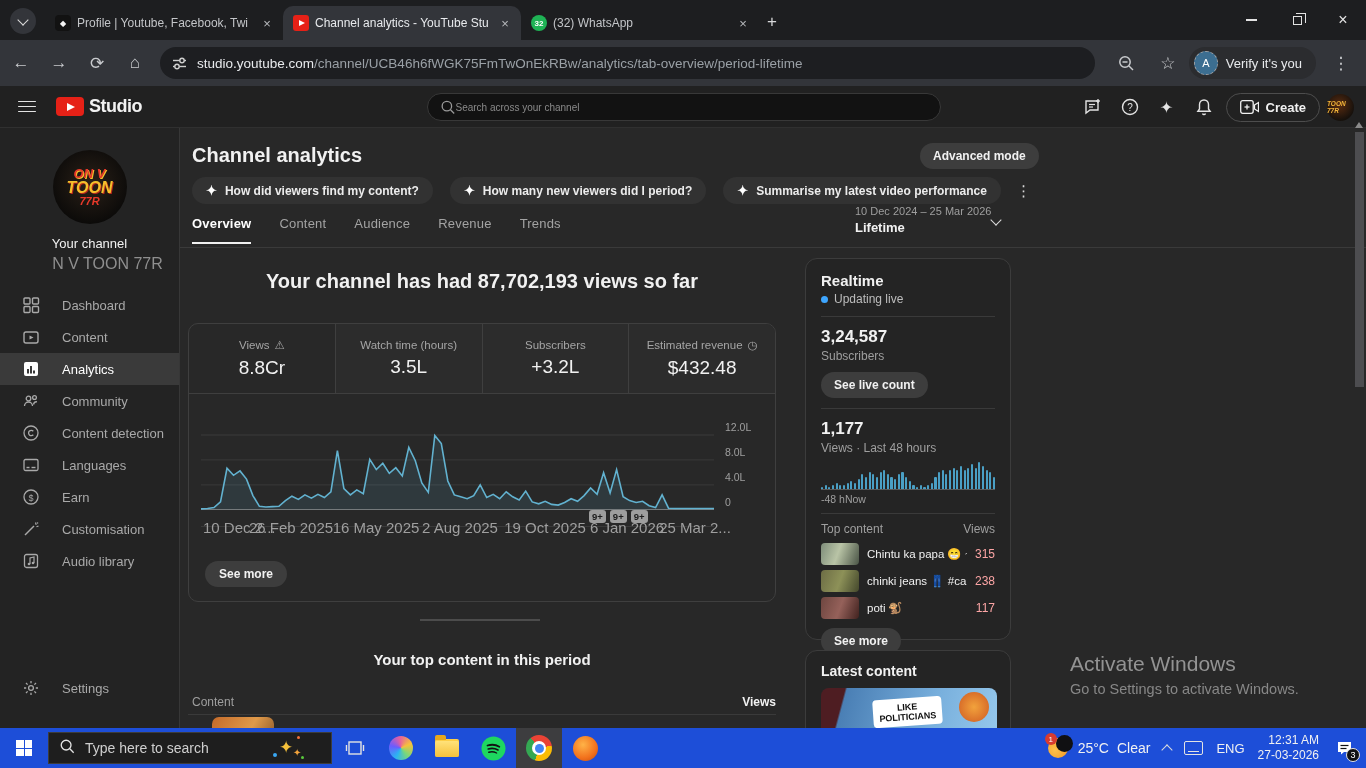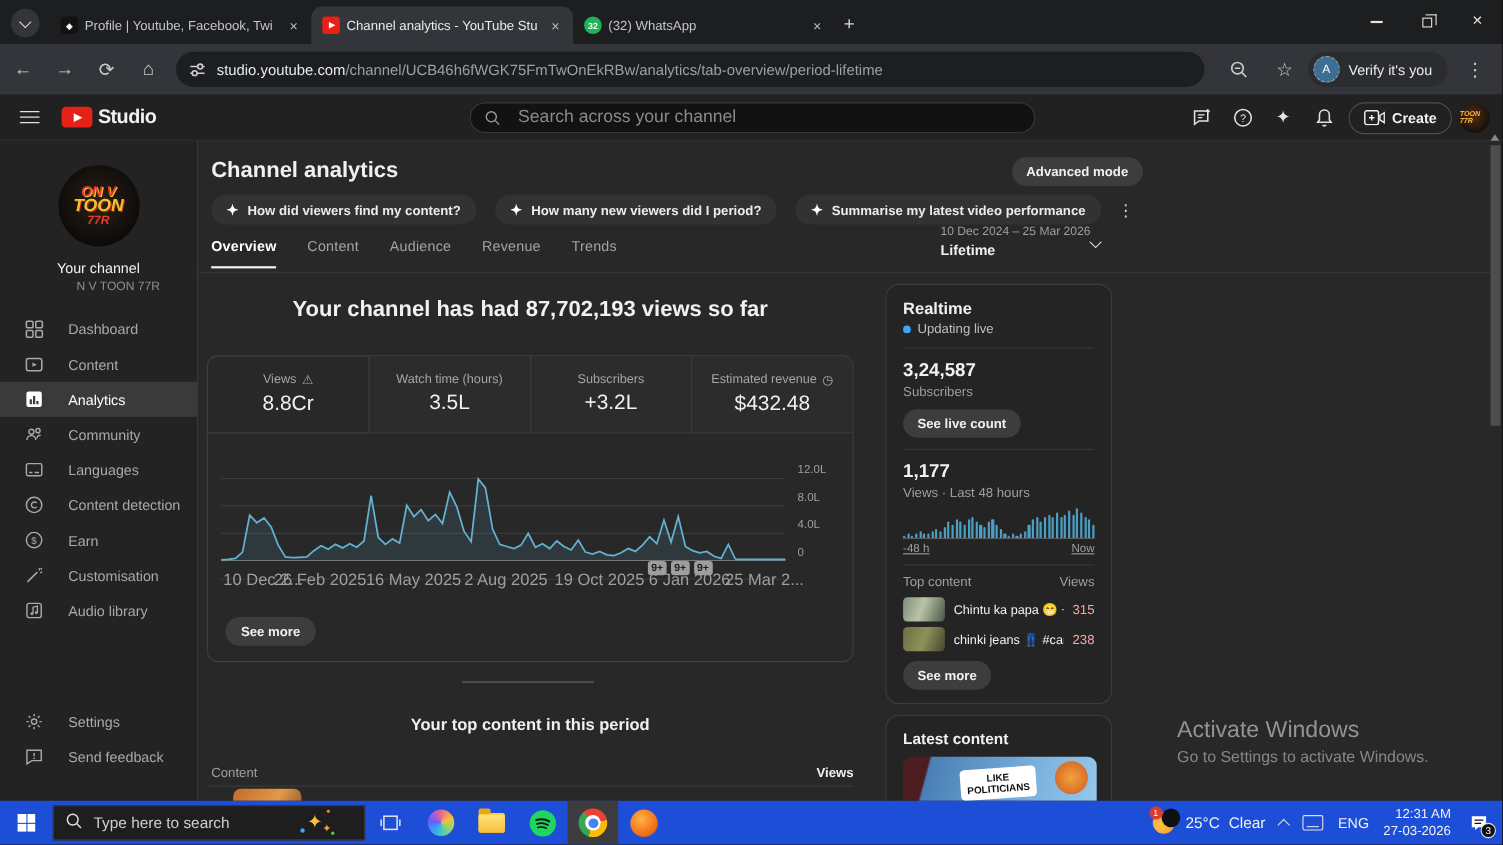--- a/index.html
+++ b/index.html
@@ -55,22 +55,22 @@
   .hamburger { width:18px; height:12px; display:flex; flex-direction:column; justify-content:space-between;
                margin:0 20px 0 18px; }
   .hamburger span { height:1.8px; background:#e3e3e3; border-radius:1px; }
   .yt-logo { width:28px; height:19px; background:#e62117; border-radius:4px; display:flex; align-items:center;
              justify-content:center; margin-right:5px; }
   .yt-logo::after { content:''; width:0; height:0; border-left:8px solid #fff;
                     border-top:4.5px solid transparent; border-bottom:4.5px solid transparent; margin-left:1px; }
   .brand { font-size:18px; font-weight:bold; letter-spacing:-0.5px; color:#f1f1f1; }
   .studio-search { position:absolute; left:427px; top:7px; width:514px; height:28px; background:#121212;
                    border:1px solid #383838; border-radius:16px; display:flex; align-items:center; padding:0 12px; }
-  .studio-search input { background:transparent; border:none; outline:none; color:#e3e3e3; font-size:16px;
-                         font-family:"Liberation Sans",sans-serif; width:100%; margin-left:16px; }
+  .studio-search input { background:transparent; border:none; outline:none; color:#e3e3e3; font-size:10px;
+                         font-family:"Liberation Sans",sans-serif; width:100%; margin-left:0; }
   .studio-search input::placeholder { color:#8a8a8a; }
   .header-right { position:absolute; right:12px; top:0; height:42px; display:flex; align-items:center; gap:7px; }
   .hicon { width:30px; height:30px; display:flex; align-items:center; justify-content:center; color:#e3e3e3; }
   .create-btn { height:29px; border:1px solid #4d4d4d; border-radius:16px; display:flex; align-items:center;
                 gap:7px; padding:0 13px; font-size:13px; font-weight:bold; color:#f1f1f1; }
   .header-avatar { width:27px; height:27px; border-radius:50%;
                    background:radial-gradient(circle at 45% 40%, #5a2c10 0%, #17110c 70%);
                    display:flex; align-items:center; justify-content:center; font-size:6.5px; font-weight:bold;
                    color:#f4b63a; font-style:italic; }
 
@@ -79,21 +79,21 @@
              border-right:1px solid #373737; display:flex; flex-direction:column; }
   .channel-block { text-align:center; padding-top:22px; }
   .channel-avatar { width:74px; height:74px; border-radius:50%; margin:0 auto;
                     background:radial-gradient(circle at 50% 45%, #2b2118 0%, #0b0a09 75%);
                     display:flex; flex-direction:column; align-items:center; justify-content:center;
                     font-style:italic; font-weight:bold; line-height:1; }
   .av1 { font-size:13px; color:#e8392a; text-shadow:1px 1px 0 #f4c02c; }
   .av2 { font-size:16px; color:#f4c02c; text-shadow:1px 1px 0 #b8271b; }
   .av3 { font-size:11px; color:#e8392a; }
   .channel-title { font-size:13px; color:#f1f1f1; margin-top:12px; }
-  .channel-name { font-size:11px; color:#8f8f8f; margin-top:4px;padding-left:36px; }
+  .channel-name { font-size:16px; color:#8f8f8f; margin-top:4px;padding-left:36px; }
   .side-menu { margin-top:16px; }
   .side-item { height:32px; display:flex; align-items:center; gap:22px; padding-left:22px;
                color:#a9a9a9; font-size:13px; }
   .side-item.active { background:#3a3a3a; color:#fff; }
   .side-item svg { flex:none; }
   .side-footer { margin-top:auto; padding-bottom:24px; }
 
   
   .main { position:absolute; left:180px; top:128px; width:1186px; height:600px; overflow:hidden; }
   .page-title { position:absolute; left:12px; top:16px; font-size:20px; font-weight:bold; color:#f1f1f1; }
@@ -155,21 +155,21 @@
   .rt-status { display:flex; align-items:center; gap:6px; margin-top:3px; font-size:12px; color:#bdbdbd; }
   .rt-dot { width:7px; height:7px; border-radius:50%; background:#3ea6ff; }
   .rt-hr { height:1px; background:#3a3a3a; margin:10px 0; }
   .rt-num { font-size:17px; font-weight:bold; color:#f1f1f1; }
   .rt-sub { font-size:12px; color:#9f9f9f; margin-top:2px; }
   .rt-btn { display:inline-flex; align-items:center; height:26px; background:#3d3d3d; border-radius:15px;
             padding:0 13px; font-size:12px; font-weight:bold; color:#f1f1f1; margin-top:9px; }
   .rt-bars { display:flex; align-items:flex-end; gap:1.5px; height:28px; margin-top:7px;
              border-bottom:1px solid #5a5a5a; }
   .rt-bar { flex:1; border-radius:1px 1px 0 0; }
-  .rt-axis { display:flex; justify-content:space-between; font-size:10.5px; color:#9f9f9f; margin-top:3px;text-decoration:underline; }
+  .rt-axis { display:flex; justify-content:flex-start; font-size:10.5px; color:#9f9f9f; margin-top:3px; }
   .rt-tc-head { display:flex; justify-content:space-between; font-size:12px; color:#9f9f9f; margin-bottom:4px; }
   .rt-row { display:flex; align-items:center; gap:8px; height:27px; }
   .rt-thumb { width:38px; height:22px; border-radius:4px; flex:none; }
   .thumb-1 { background:linear-gradient(110deg,#7e8d7a 0%,#b9c4a6 45%,#4a5446 100%); }
   .thumb-2 { background:linear-gradient(110deg,#6d6d45 0%,#8d9158 50%,#44482c 100%); }
   .thumb-3 { background:linear-gradient(110deg,#6e4640 0%,#95615a 50%,#41221f 100%); }
   .rt-row-title { flex:1; font-size:11.5px; color:#f1f1f1; white-space:nowrap; overflow:hidden; }
   .rt-row-views { font-size:12px; color:#fca5a5; }
 
   .latest-card { position:absolute; left:625px; top:522px; width:206px; height:210px; background:#242424;
@@ -410,32 +410,32 @@
         <svg width="18" height="18" viewBox="0 0 18 18">
             <circle cx="6.5" cy="6.5" r="2.3" fill="none" stroke="currentColor" stroke-width="1.3"></circle>
             <circle cx="12.5" cy="5.5" r="1.9" fill="none" stroke="currentColor" stroke-width="1.3"></circle>
             <path d="M2.5 14c0-2.3 1.8-4 4-4s4 1.7 4 4" fill="none" stroke="currentColor" stroke-width="1.3"></path>
             <path d="M11.5 12.5c.4-1.8 1.8-3 3.5-2.7" fill="none" stroke="currentColor" stroke-width="1.3"></path>
           </svg>
         <span>Community</span>
       </div>
       <div class="side-item">
         <svg width="18" height="18" viewBox="0 0 18 18">
+            <circle cx="9" cy="9" r="7" fill="none" stroke="currentColor" stroke-width="1.3"></circle>
+            <path d="M11.3 7.2a2.7 2.7 0 1 0 0 3.6" fill="none" stroke="currentColor" stroke-width="1.3"></path>
+          </svg>
+        <span>Content detection</span>
+      </div>
+      <div class="side-item">
+        <svg width="18" height="18" viewBox="0 0 18 18">
             <rect x="2" y="3.5" width="14" height="11" rx="1.5" fill="none" stroke="currentColor" stroke-width="1.3"></rect>
             <line x1="4.5" y1="11.5" x2="7.5" y2="11.5" stroke="currentColor" stroke-width="1.4"></line>
             <line x1="9.5" y1="11.5" x2="13.5" y2="11.5" stroke="currentColor" stroke-width="1.4"></line>
           </svg>
         <span>Languages</span>
-      </div>
-      <div class="side-item">
-        <svg width="18" height="18" viewBox="0 0 18 18">
-            <circle cx="9" cy="9" r="7" fill="none" stroke="currentColor" stroke-width="1.3"></circle>
-            <path d="M11.3 7.2a2.7 2.7 0 1 0 0 3.6" fill="none" stroke="currentColor" stroke-width="1.3"></path>
-          </svg>
-        <span>Content detection</span>
       </div>
       <div class="side-item">
         <svg width="18" height="18" viewBox="0 0 18 18">
             <circle cx="9" cy="9" r="7" fill="none" stroke="currentColor" stroke-width="1.3"></circle>
             <text x="9" y="12.5" font-size="9" fill="currentColor" text-anchor="middle" font-family="Liberation Sans">$</text>
           </svg>
         <span>Earn</span>
       </div>
       <div class="side-item">
         <svg width="18" height="18" viewBox="0 0 18 18">
@@ -456,28 +456,20 @@
         <span>Audio library</span>
       </div>
     </div>
     <div class="side-footer">
       <div class="side-item">
         <svg width="18" height="18" viewBox="0 0 18 18">
             <circle cx="9" cy="9" r="2.4" fill="none" stroke="currentColor" stroke-width="1.3"></circle>
             <path d="M9 2v2.2M9 13.8V16M2 9h2.2M13.8 9H16M4 4l1.6 1.6M12.4 12.4L14 14M14 4l-1.6 1.6M5.6 12.4L4 14" stroke="currentColor" stroke-width="1.3"></path>
           </svg>
         <span>Settings</span>
-      </div>
-      <div class="side-item">
-        <svg width="18" height="18" viewBox="0 0 18 18">
-            <path d="M2.5 3h13v9.5H7l-4.5 3z" fill="none" stroke="currentColor" stroke-width="1.3"></path>
-            <line x1="9" y1="5.5" x2="9" y2="8.5" stroke="currentColor" stroke-width="1.4"></line>
-            <circle cx="9" cy="10.4" r="0.8" fill="currentColor"></circle>
-          </svg>
-        <span>Send feedback</span>
       </div>
     </div>
   </div>
 
   <div class="main">
     <div class="page-title">Channel analytics</div>
     <div class="advanced-btn">Advanced mode</div>
 
     <div class="chips-row">
       <div class="chip">
@@ -655,20 +647,25 @@
       <div class="rt-row">
         <div class="rt-thumb thumb-1"></div>
         <div class="rt-row-title">Chintu ka papa 😁 ~ #sho...</div>
         <div class="rt-row-views">315</div>
       </div>
       <div class="rt-row">
         <div class="rt-thumb thumb-2"></div>
         <div class="rt-row-title">chinki jeans 👖 #cartoon</div>
         <div class="rt-row-views">238</div>
       </div>
+      <div class="rt-row">
+        <div class="rt-thumb thumb-3"></div>
+        <div class="rt-row-title">poti 🐒</div>
+        <div class="rt-row-views">117</div>
+      </div>
       <div class="rt-btn" style="margin-top:7px">See more</div>
     </div>
 
     <div class="latest-card">
       <div class="latest-title">Latest content</div>
       <div class="latest-thumb">
 
         <div class="latest-turban"></div>
         <div class="latest-bubble">
           <div>LIKE</div>

